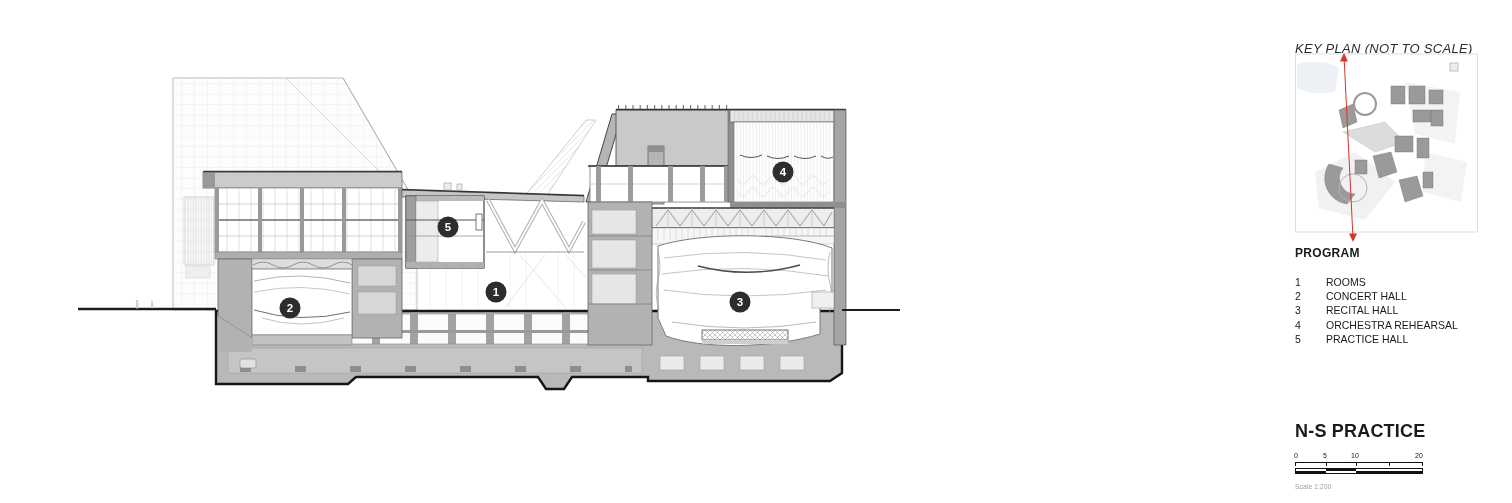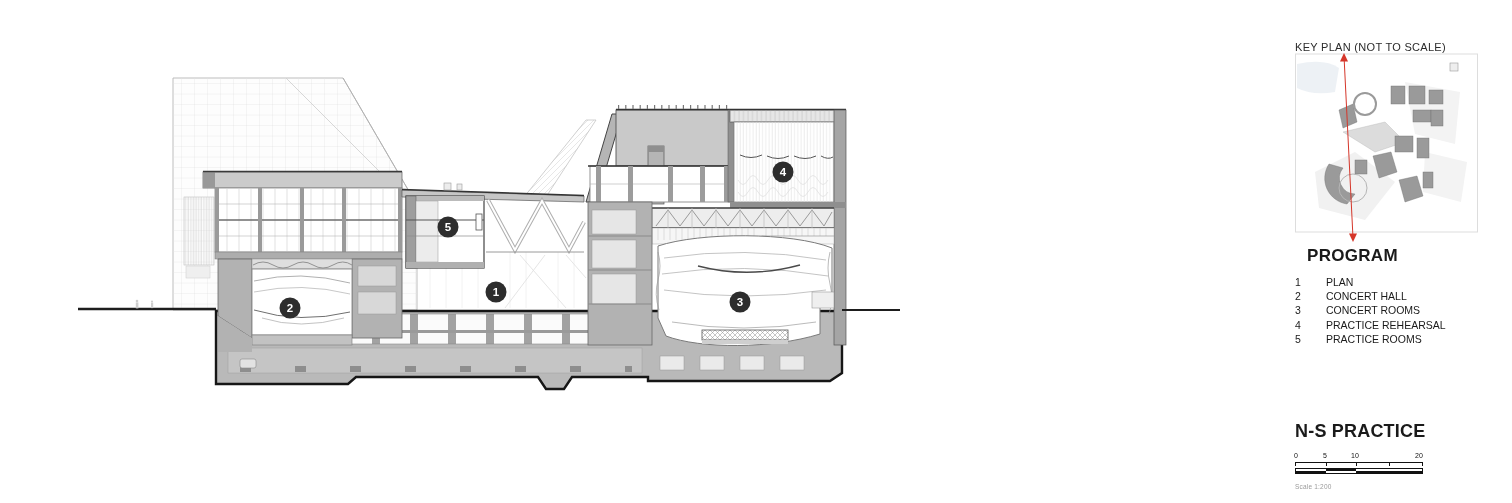--- a/index.html
+++ b/index.html
@@ -6,23 +6,23 @@
   body{width:1512px;height:503px;position:relative;overflow:hidden;
        font-family:"Liberation Sans",sans-serif;color:#1a1a1a;}
   .sheet{position:absolute;inset:0;}
   svg text{font-family:"Liberation Sans",sans-serif;}
 
   
   .drawing{position:absolute;left:0;top:0;width:950px;height:503px;}
 
   
   .panel{position:absolute;left:1295px;top:0;width:217px;height:503px;}
-  .keyplan-title{position:absolute;left:0;top:41px;font-size:11px;letter-spacing:.3px;color:#2b2b2b;white-space:nowrap;}
+  .keyplan-title{position:absolute;left:0;top:41px;font-size:13px;letter-spacing:.3px;color:#2b2b2b;white-space:nowrap;font-style:italic;}
   .keyplan-svg{position:absolute;left:0;top:52px;width:183px;height:192px;overflow:visible;}
-  .program-title{position:absolute;left:12px;top:246px;font-size:17px;font-weight:bold;letter-spacing:.3px;}
+  .program-title{position:absolute;left:0;top:246px;font-size:12px;font-weight:bold;letter-spacing:.3px;}
   .program-list{position:absolute;left:0;top:275px;width:200px;}
   .program-row{display:flex;font-size:10.5px;line-height:14.2px;}
   .program-row .num{width:31px;flex:0 0 31px;}
   .section-title{position:absolute;left:0;top:421px;font-size:18px;font-weight:bold;letter-spacing:.2px;white-space:nowrap;}
   .scalebar{position:absolute;left:0;top:452px;width:130px;height:24px;}
   .sb-num{position:absolute;top:0;font-size:7px;color:#111;}
   .sb-line{position:absolute;top:10px;left:0;width:128px;height:1px;background:#111;}
   .sb-tick{position:absolute;top:10px;width:1px;height:4px;background:#111;}
   .sb-bar{position:absolute;top:16px;left:0;width:128px;height:6px;border:1px solid #111;box-sizing:border-box;}
   .seg{position:absolute;background:#111;}
@@ -279,37 +279,37 @@
       <polygon points="49,1 45,9.5 53,9.5" fill="#d5362a"></polygon>
       <polygon points="58,190 54,181.5 62,181.5" fill="#d5362a"></polygon>
     </g>
   </svg>
 
   <div class="program-title">PROGRAM</div>
 
   <div class="program-list">
     <div class="program-row">
       <span class="num">1</span>
-      <span class="label">PLAN</span>
+      <span class="label">ROOMS</span>
     </div>
     <div class="program-row">
       <span class="num">2</span>
       <span class="label">CONCERT HALL</span>
     </div>
     <div class="program-row">
       <span class="num">3</span>
-      <span class="label">CONCERT ROOMS</span>
+      <span class="label">RECITAL HALL</span>
     </div>
     <div class="program-row">
       <span class="num">4</span>
-      <span class="label">PRACTICE REHEARSAL</span>
+      <span class="label">ORCHESTRA REHEARSAL</span>
     </div>
     <div class="program-row">
       <span class="num">5</span>
-      <span class="label">PRACTICE ROOMS</span>
+      <span class="label">PRACTICE HALL</span>
     </div>
   </div>
 
   <div class="section-title">N-S PRACTICE</div>
 
   <div class="scalebar">
     <span class="sb-num" style="left:-1px">0</span>
     <span class="sb-num" style="left:28px">5</span>
     <span class="sb-num" style="left:56px">10</span>
     <span class="sb-num" style="left:120px">20</span>

